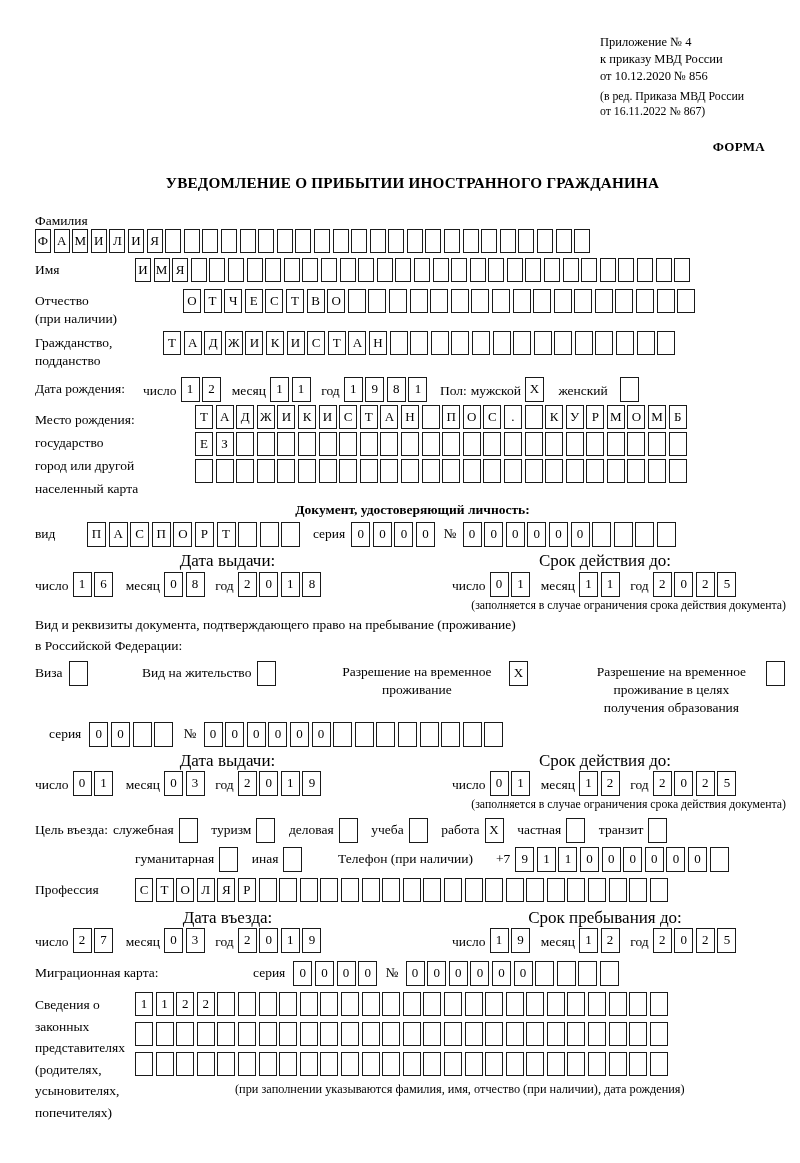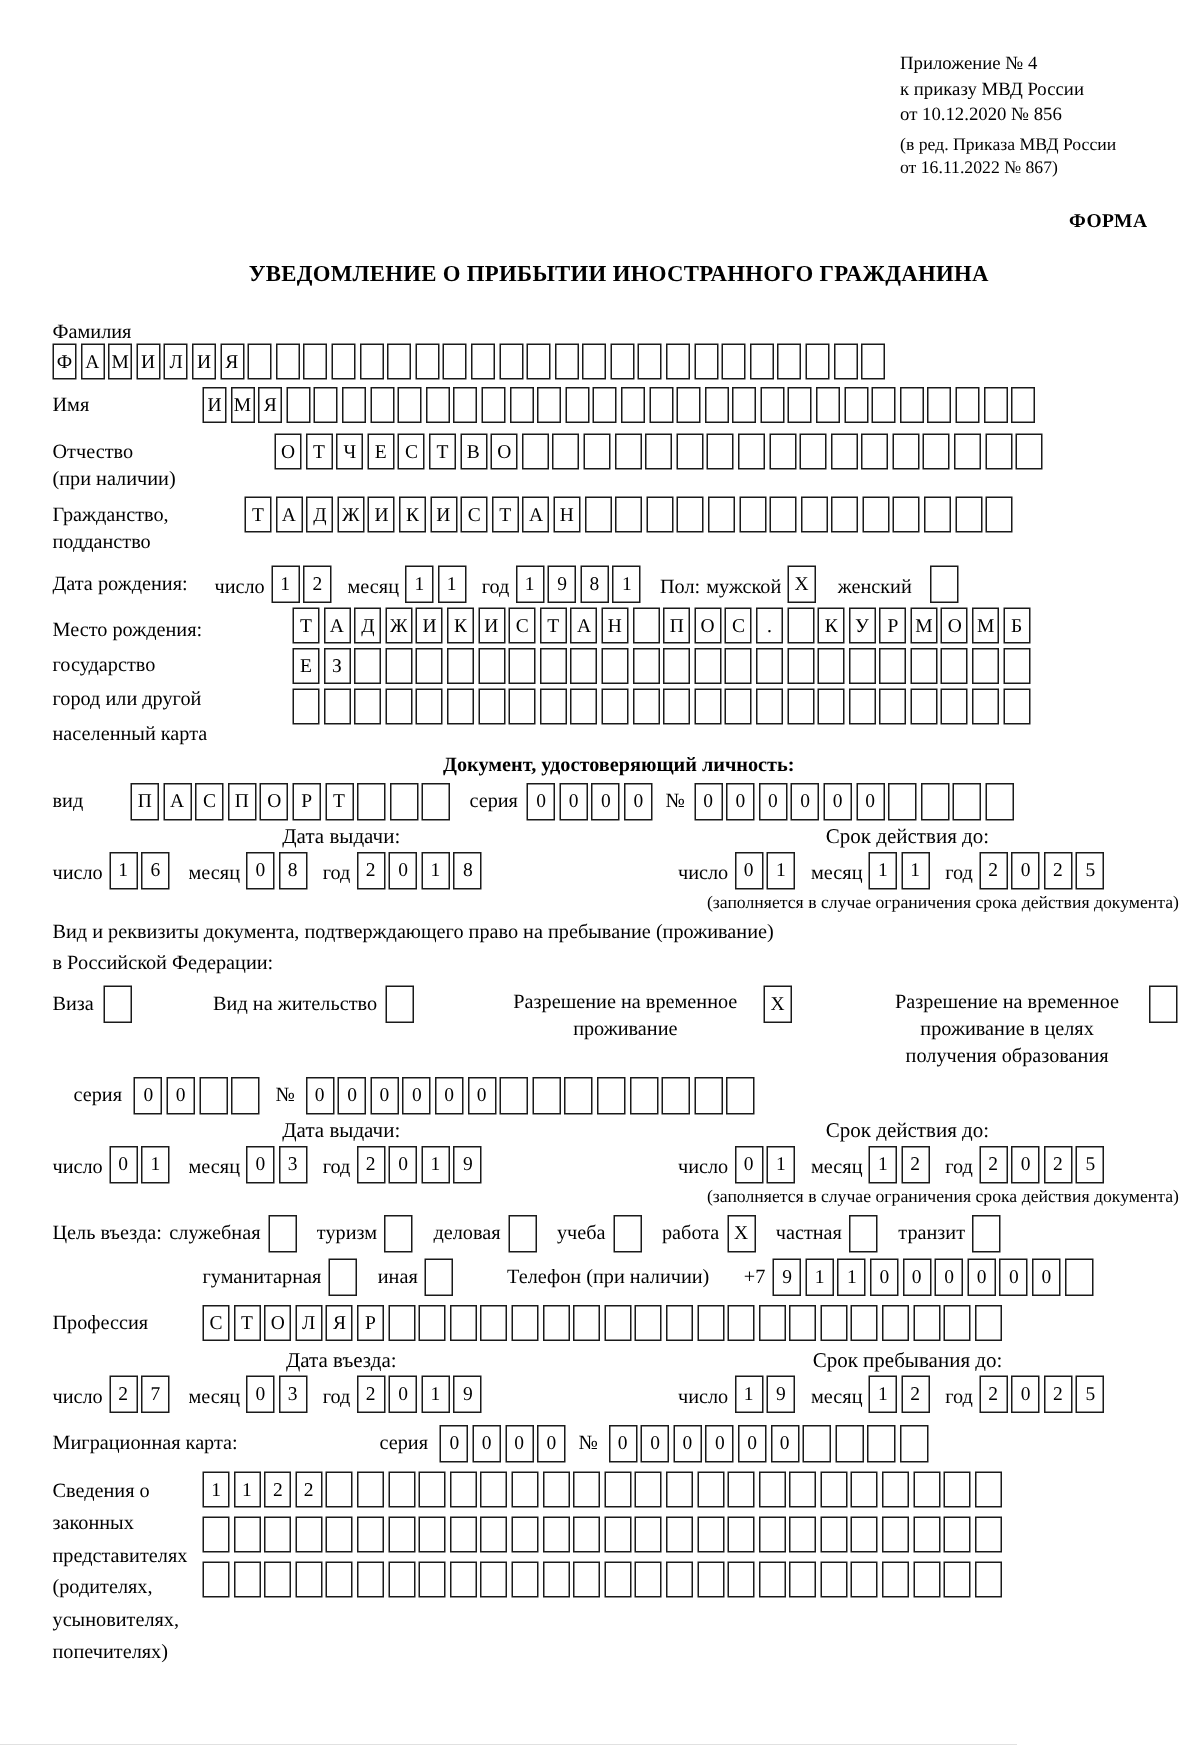--- a/index.html
+++ b/index.html
@@ -27,21 +27,21 @@
   }
   .md .cell { width:18px; }
   .dt .cell { width:19px; height:25px; line-height:22px; }
 
   .w100 { width:100px; } .w148 { width:148px; } .w128 { width:128px; }
   .mt5 { margin-top:5px; } .mt7 { margin-top:7px; }
 
   .cols { display:flex; }
   .col-l { flex:0 0 385px; }
   .col-r { flex:1; }
-  .col-head { text-align:center; font-size:14px; }
+  .col-head { text-align:center; font-size:17px; }
   .dateline { display:flex; align-items:center; }
   .dateline .t { padding-top:4px; margin-right:4px; }
 
   .note { font-size:11.8px; text-align:right; padding-right:4px; margin-top:1px; }
   .plain { font-size:13.5px; }
 
   .opts { display:flex; justify-content:space-between; margin-top:6px; padding-right:2px; }
   .opt { display:flex; align-items:flex-start; }
   .opt .ol { padding-top:4px; margin-right:6px; }
   .opt .ol.c2 { width:172px; text-align:center; line-height:18px; padding-top:2px; }
@@ -771,16 +771,17 @@
           <span class="cell"></span>
           <span class="cell"></span>
           <span class="cell"></span>
           <span class="cell"></span>
           <span class="cell"></span>
           <span class="cell"></span>
           <span class="cell"></span>
           <span class="cell"></span>
           <span class="cell"></span>
         </div>
+      <div class="note-center">(при заполнении указываются фамилия, имя, отчество (при наличии), дата рождения)</div>
     </div>
   </div>
 
 </div>
 
 </body></html>

